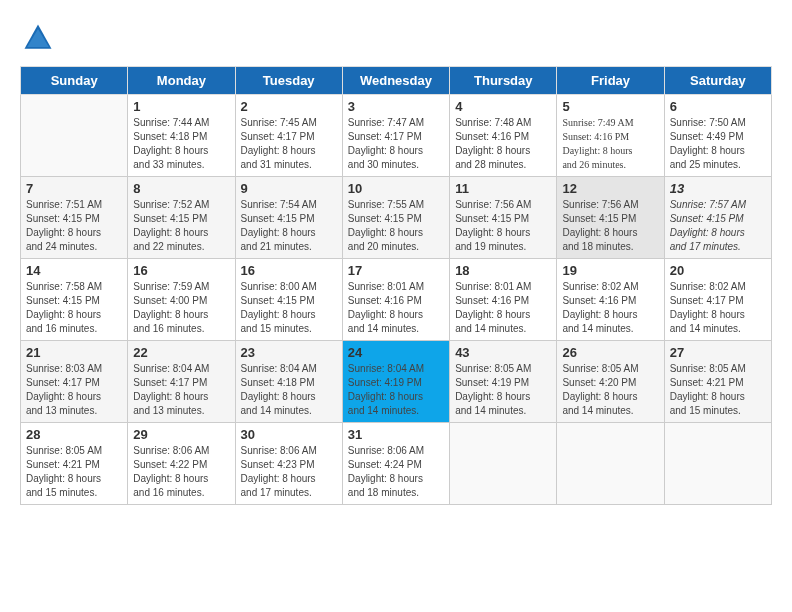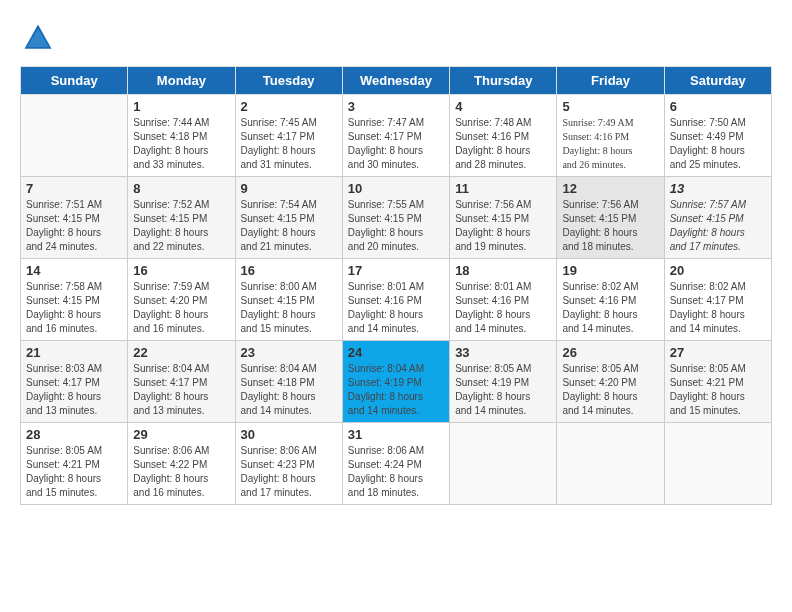--- a/index.html
+++ b/index.html
@@ -226,21 +226,21 @@
         <td>
           <span class="day-number">14</span>
           <div class="day-info" style="white-space: pre-line;">Sunrise: 7:58 AM
 Sunset: 4:15 PM
 Daylight: 8 hours
 and 16 minutes.</div>
         </td>
         <td>
           <span class="day-number">16</span>
           <div class="day-info" style="white-space: pre-line;">Sunrise: 7:59 AM
-Sunset: 4:20 PM
+Sunset: 4:00 PM
 Daylight: 8 hours
 and 16 minutes.</div>
         </td>
         <td>
           <span class="day-number">16</span>
           <div class="day-info" style="white-space: pre-line;">Sunrise: 8:00 AM
 Sunset: 4:15 PM
 Daylight: 8 hours
 and 15 minutes.</div>
         </td>
@@ -296,21 +296,21 @@
 and 14 minutes.</div>
         </td>
         <td style="background: #0ea5e9;">
           <span class="day-number">24</span>
           <div class="day-info" style="white-space: pre-line;">Sunrise: 8:04 AM
 Sunset: 4:19 PM
 Daylight: 8 hours
 and 14 minutes.</div>
         </td>
         <td style="background: rgb(245, 245, 245);">
-          <span class="day-number">33</span>
+          <span class="day-number">43</span>
           <div class="day-info" style="white-space: pre-line;">Sunrise: 8:05 AM
 Sunset: 4:19 PM
 Daylight: 8 hours
 and 14 minutes.</div>
         </td>
         <td style="background: rgb(245, 245, 245);">
           <span class="day-number">26</span>
           <div class="day-info" style="white-space: pre-line;">Sunrise: 8:05 AM
 Sunset: 4:20 PM
 Daylight: 8 hours

